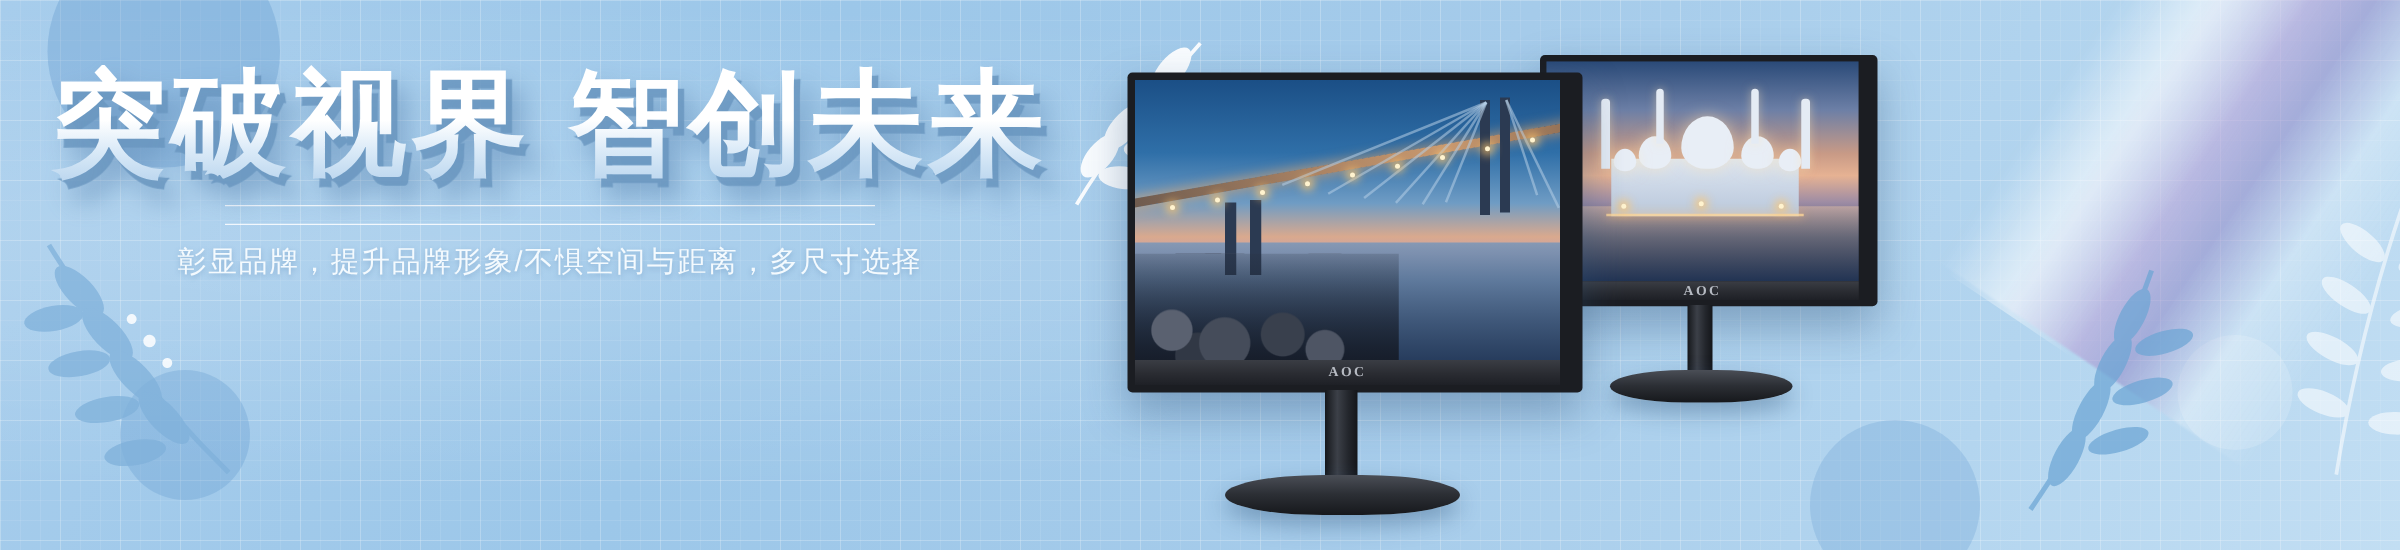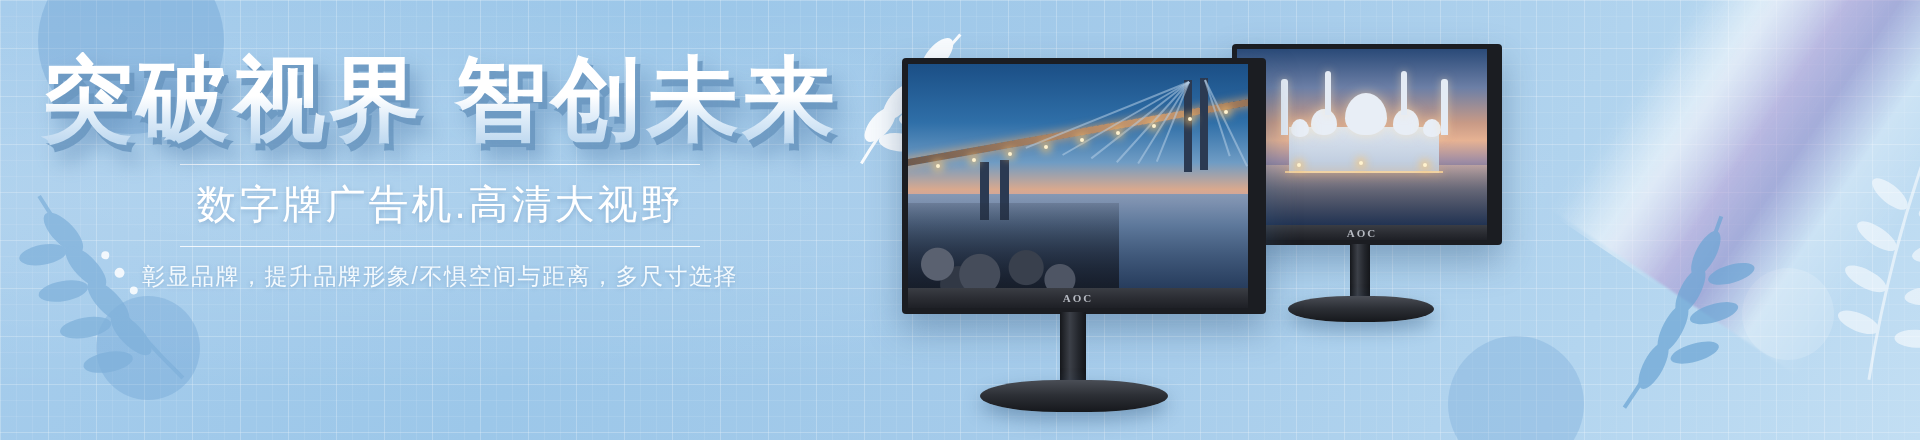--- a/index.html
+++ b/index.html
@@ -227,21 +227,20 @@
         <ellipse cx="94" cy="96" rx="23" ry="9" transform="rotate(-22 94 96)"></ellipse>
         <ellipse cx="96" cy="140" rx="23" ry="9" transform="rotate(-16 96 140)"></ellipse>
         <ellipse cx="94" cy="184" rx="22" ry="9" transform="rotate(-10 94 184)"></ellipse>
       </g>
     </svg>
   </div>
 
   <div class="copy">
     <div class="headline">突破视界 智创未来</div>
     <div class="rule"></div>
-    <div class="subtitle">数字牌广告机.高清大视野</div>
     <div class="rule bot"></div>
     <div class="tagline">彰显品牌，提升品牌形象/不惧空间与距离，多尺寸选择</div>
   </div>
 
   <div class="monitor" style="left:1232px;top:44px;">
     <div class="screen-frame" style="width:260px;height:196px;padding:5px 5px 0 5px;">
       <div class="screen-inner" style="width:250px;height:176px;">
         <div class="sky-mosque"></div>
         <div class="mwater"></div>
         <div class="mosque-body" style="left:52px;top:78px;width:150px;height:46px;"></div>

